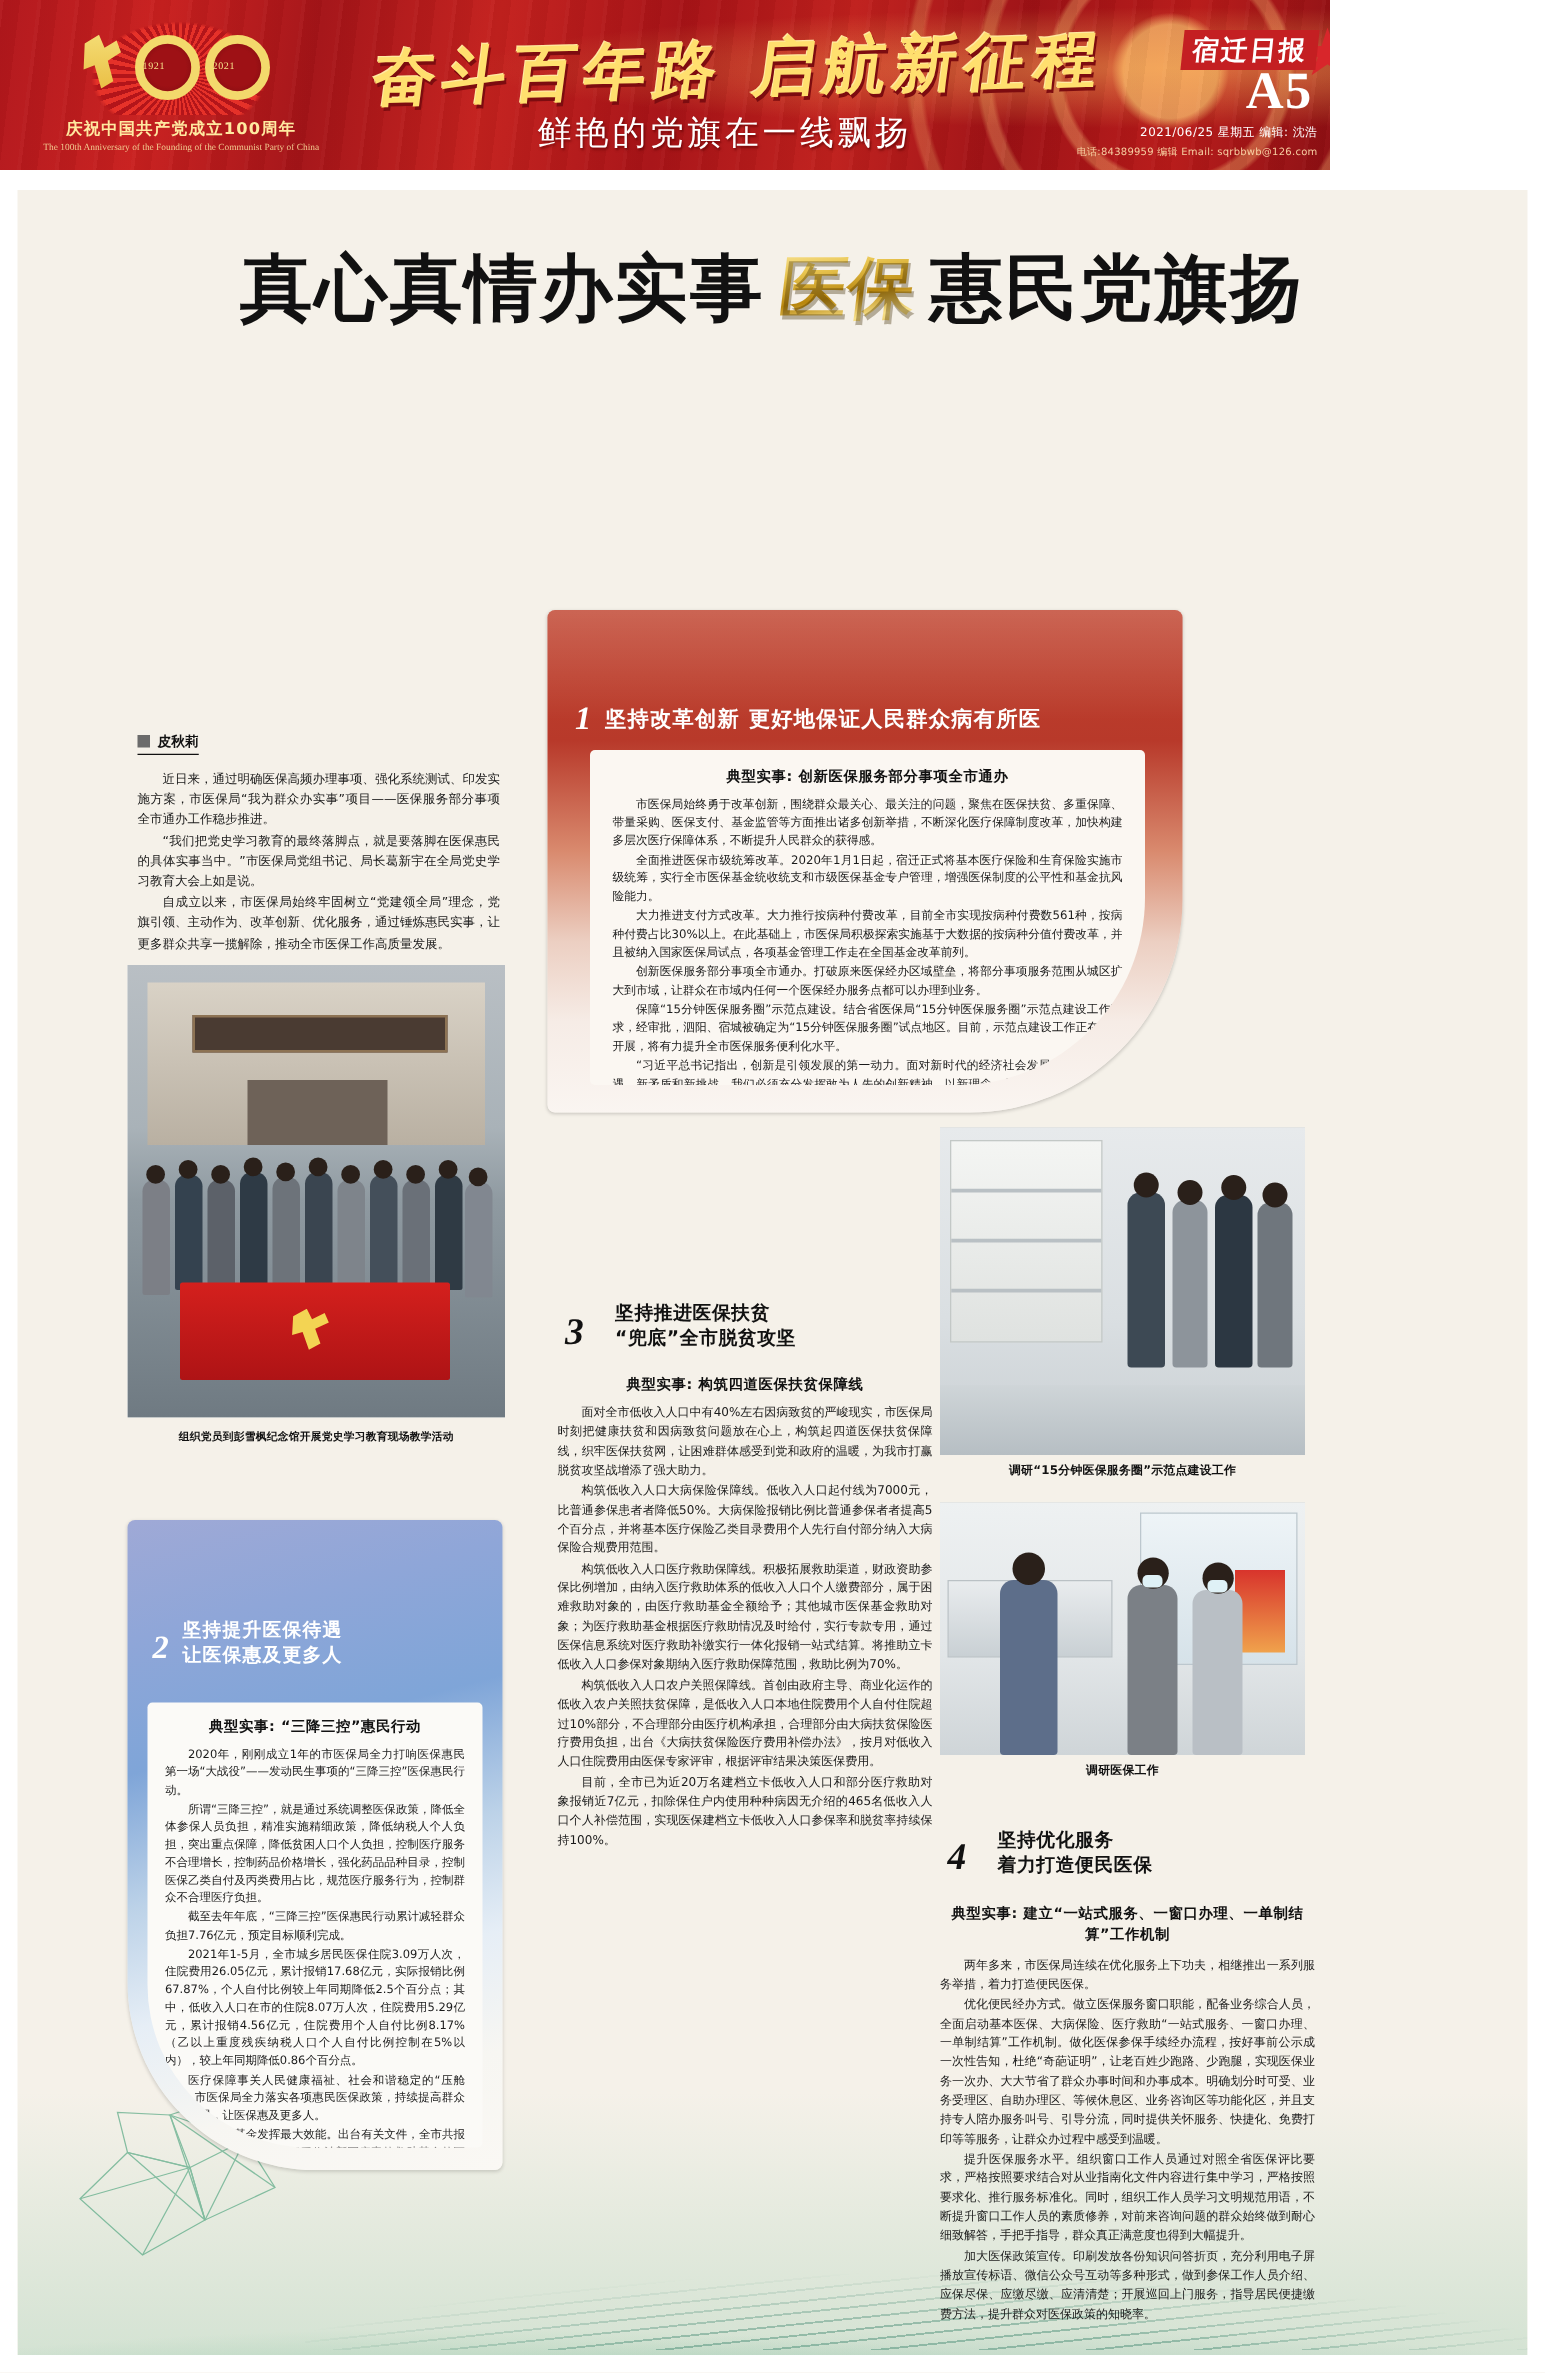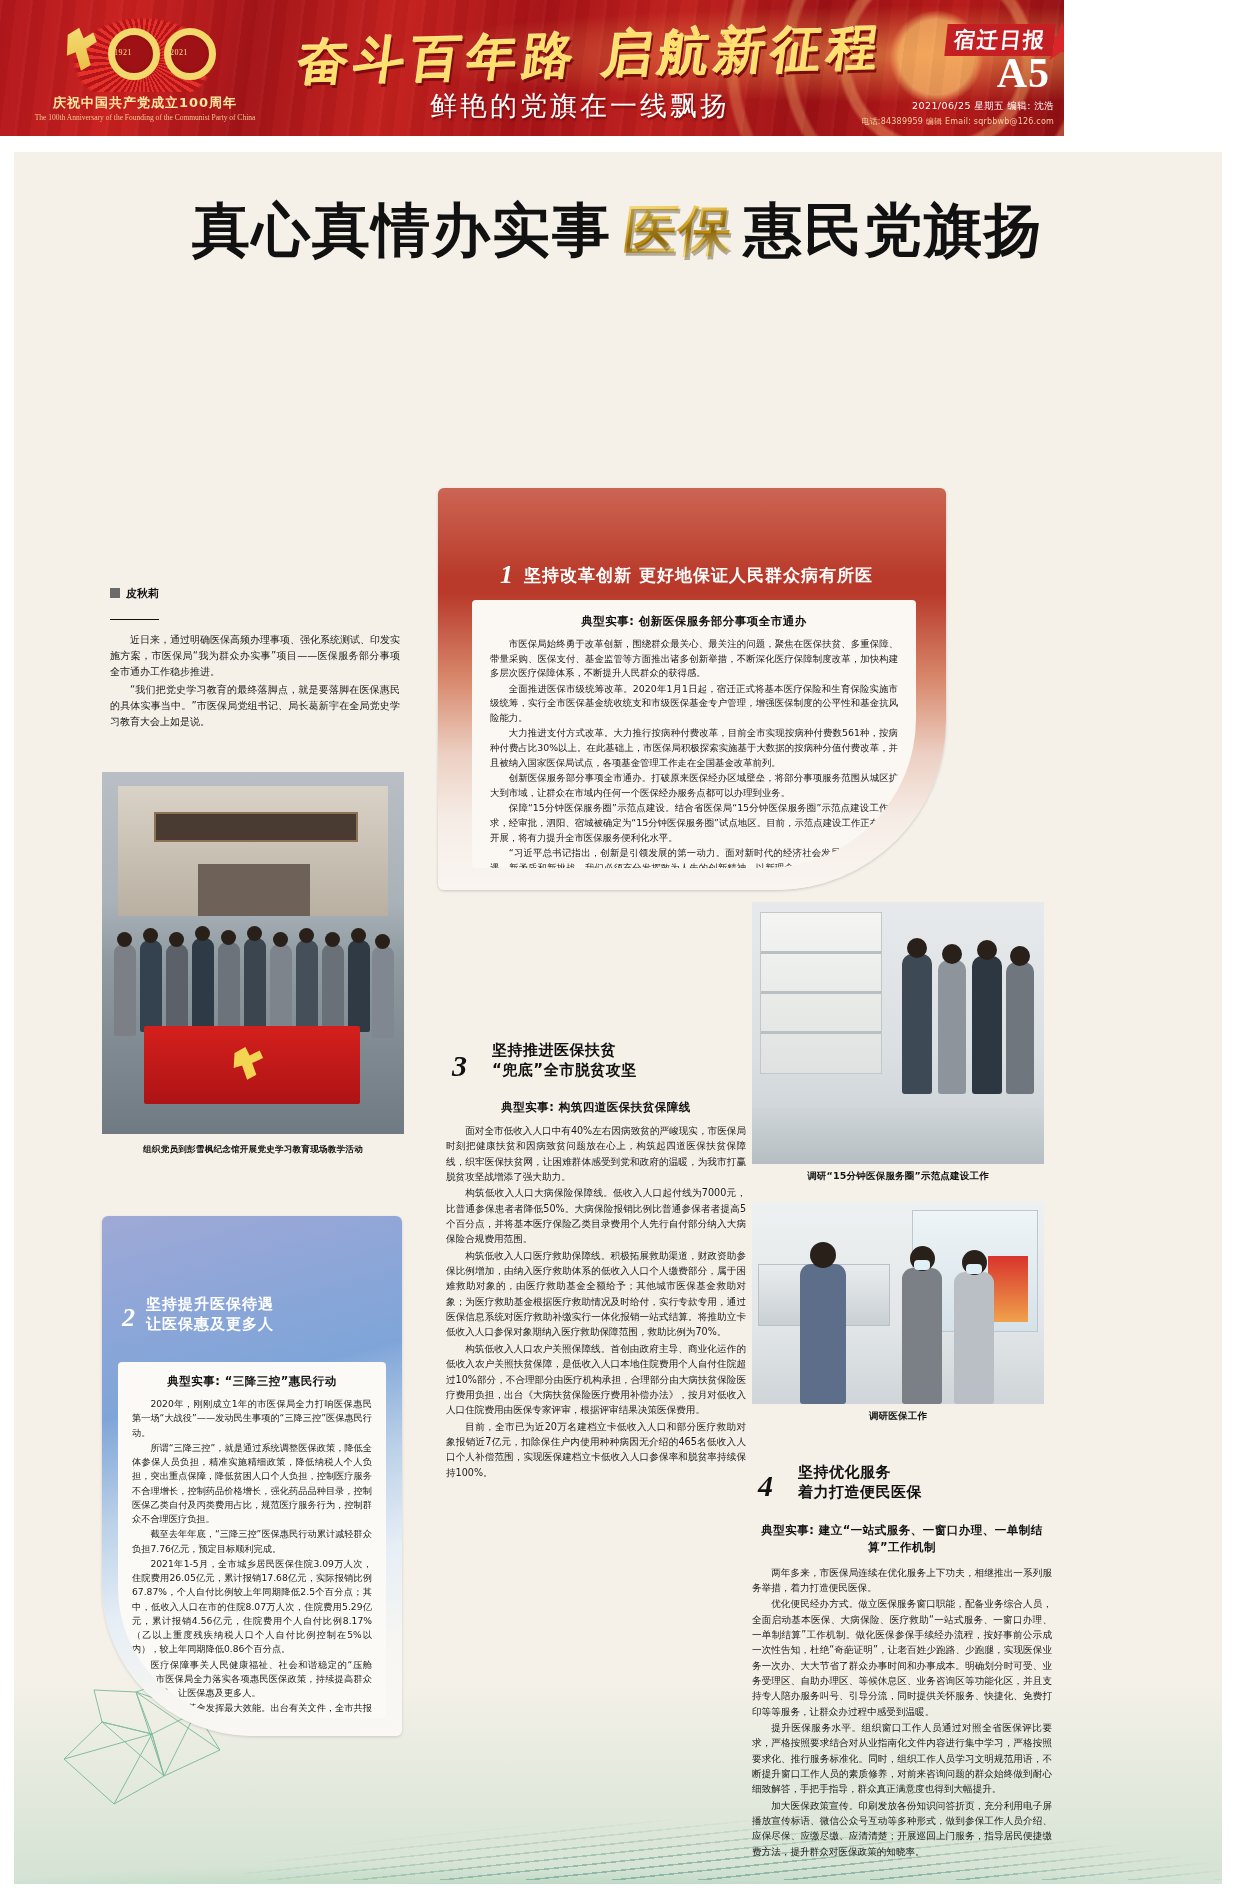--- a/index.html
+++ b/index.html
@@ -156,21 +156,21 @@
     text-shadow:2px 3px 0 rgba(60,40,0,.35);
     transform:skewX(-7deg);
   }
 
   
   .col{position:absolute;}
   .col-left{left:96px;top:410px;width:290px;}
 
   .byline{
     font-family:"DejaVu Sans",sans-serif;font-size:11px;font-weight:bold;color:#111;
-    border-bottom:1.5px solid #111;display:inline-block;padding-bottom:18px;margin-bottom:12px;margin-top:24px;
+    border-bottom:1.5px solid #111;display:inline-block;padding-bottom:2px;margin-bottom:12px;margin-top:24px;
   }
   .byline .sq{display:inline-block;width:10px;height:10px;background:#6b6b6b;margin-right:6px;vertical-align:-1px;}
 
   .bodytext{
     font-family:"DejaVu Sans","Liberation Sans",sans-serif;
     font-size:10px;line-height:1.62;color:#1a1a1a;text-align:justify;
     text-indent:2em;
   }
   .bodytext p{margin:0 0 1px 0;}
 
@@ -182,21 +182,21 @@
     box-shadow:0 1px 3px rgba(0,0,0,.18);
     overflow:hidden;
   }
   .box1-gloss{
     position:absolute;left:0;top:0;width:100%;height:88px;
     background:linear-gradient(180deg,rgba(255,255,255,.18),rgba(255,255,255,0));
   }
   .box1-head{
     position:absolute;left:22px;top:72px;width:470px;
     font-family:"DejaVu Sans",sans-serif;font-weight:bold;font-size:17px;color:#ffffff;
-    letter-spacing:1px;white-space:nowrap;margin-left:40px;
+    letter-spacing:1px;white-space:nowrap;
   }
   .box1-head .num{
     font-family:"Liberation Serif",serif;font-style:italic;font-size:26px;
     margin-right:10px;vertical-align:-2px;
   }
   .box1-inner{
     position:absolute;left:34px;top:112px;width:444px;height:268px;
     background:#fbf7f2;border-radius:4px 4px 150px 4px;
     padding:14px 18px;box-sizing:border-box;overflow:hidden;
   }
@@ -346,20 +346,21 @@
 
   <div class="headline">
     <span class="hl-txt">真心真情办实事</span><span class="hl-gold">医保</span><span class="hl-txt">惠民党旗扬</span>
   </div>
 
   <div class="col col-left">
     <div class="byline"><span class="sq"></span><span>皮秋莉</span></div>
     <div class="bodytext">
       <p>近日来，通过明确医保高频办理事项、强化系统测试、印发实施方案，市医保局“我为群众办实事”项目——医保服务部分事项全市通办工作稳步推进。</p>
       <p>“我们把党史学习教育的最终落脚点，就是要落脚在医保惠民的具体实事当中。”市医保局党组书记、局长葛新宇在全局党史学习教育大会上如是说。</p>
+      <p>自成立以来，市医保局始终牢固树立“党建领全局”理念，党旗引领、主动作为、改革创新、优化服务，通过锤炼惠民实事，让更多群众共享一揽解除，推动全市医保工作高质量发展。</p>
     </div>
   </div>
 
   <div class="photo ph1">
     <div class="ph1-bg"></div>
     <div class="ph1-building"></div>
     <div class="ph1-sign"></div>
     <div class="ph1-door"></div>
     <div class="ph1-row">
       <div class="ph1-p" style="left:4px;top:22px;background:#7c7f86;"></div>

